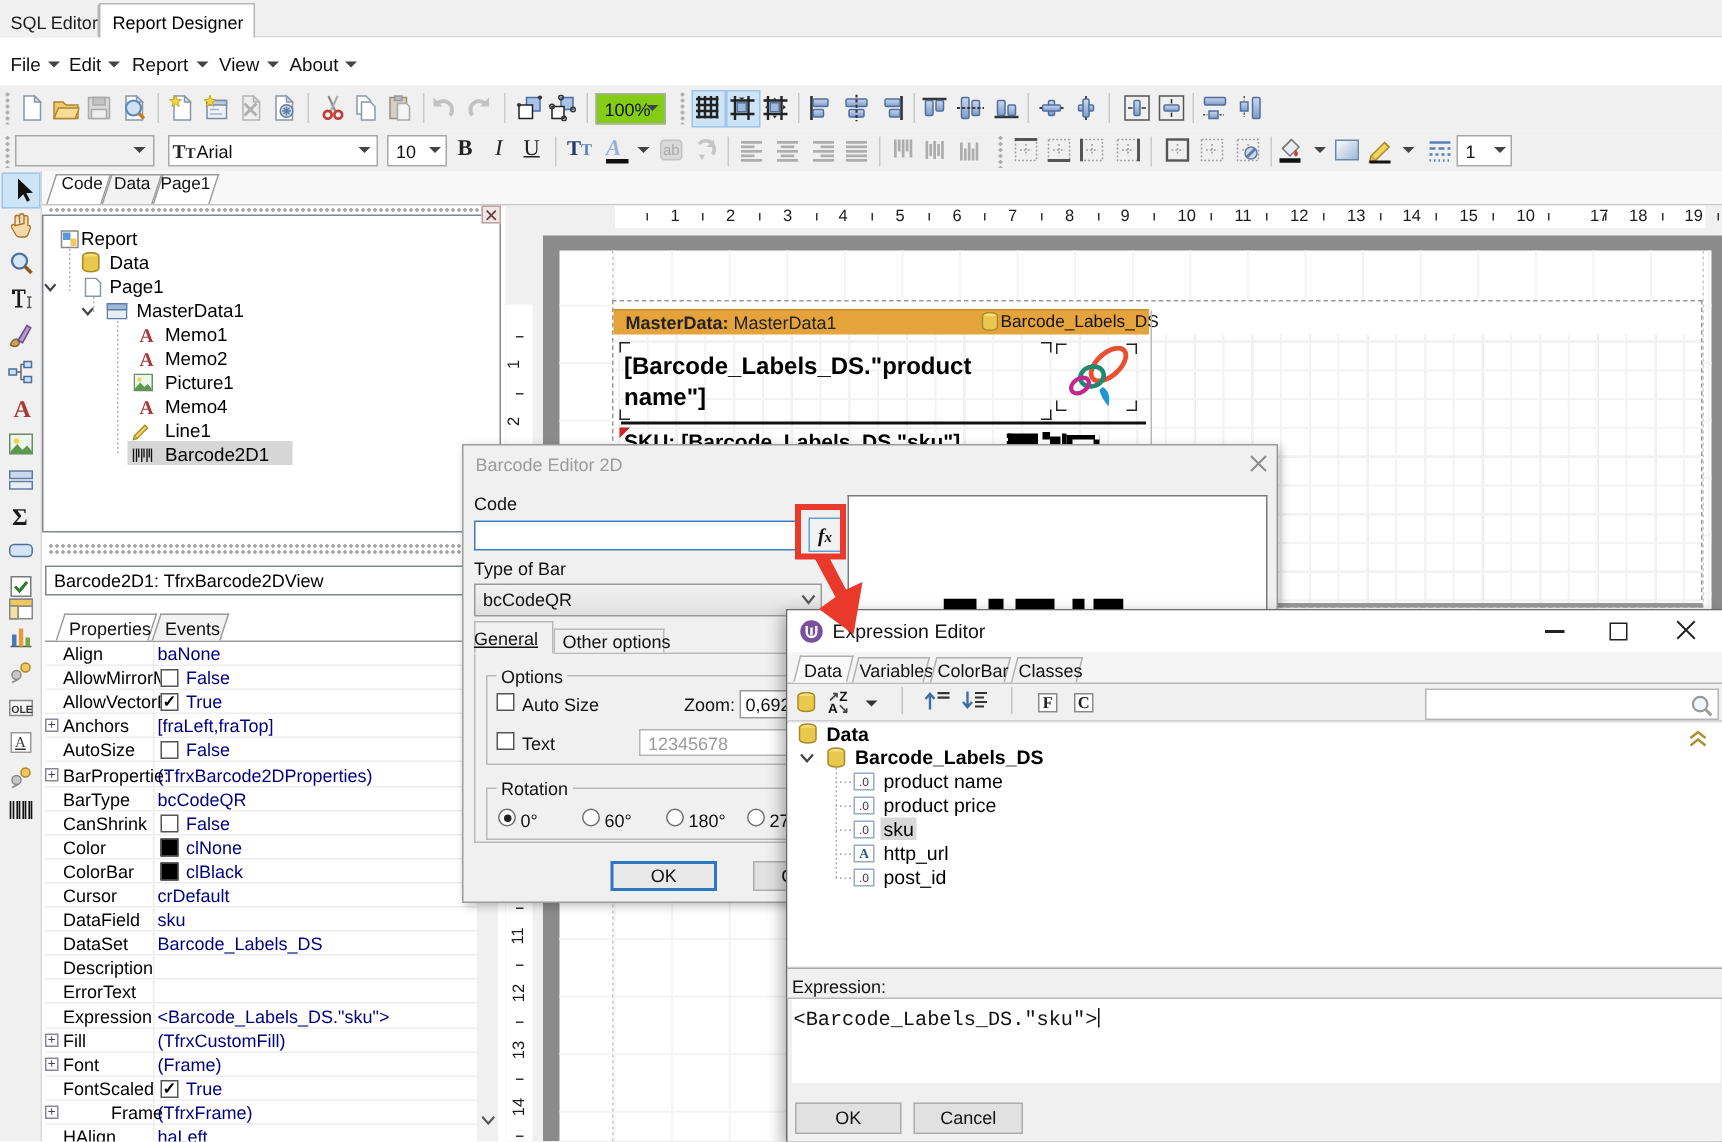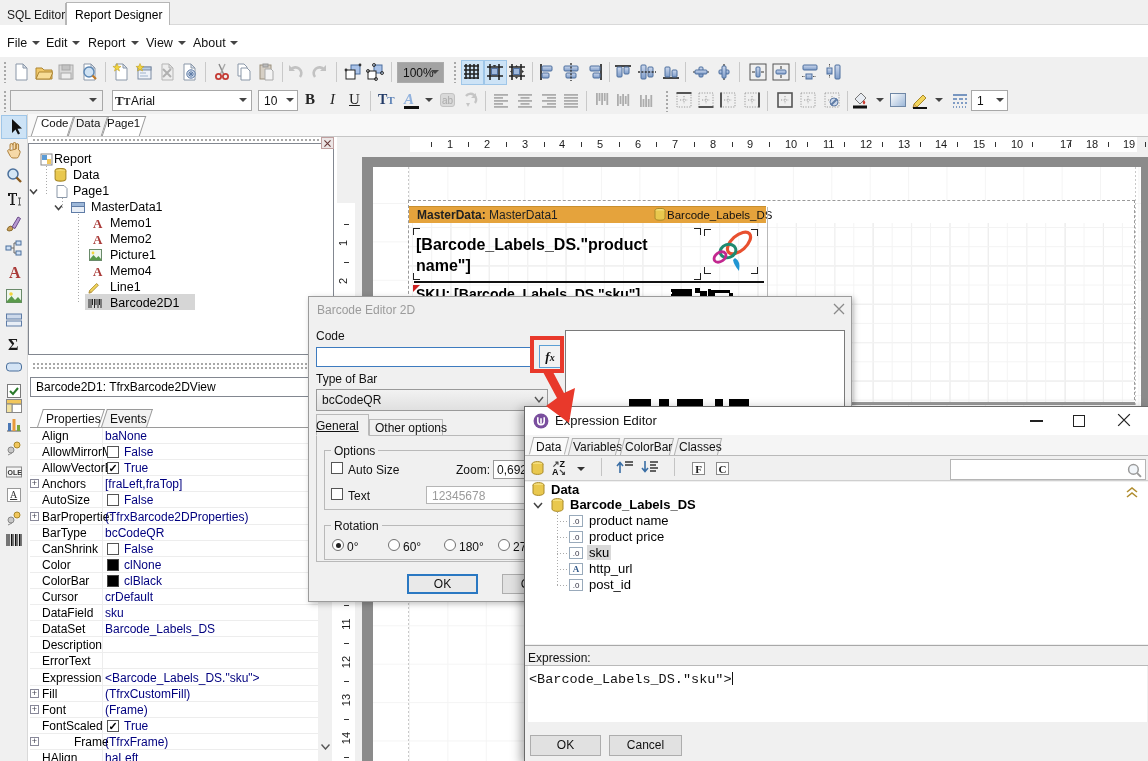--- a/index.html
+++ b/index.html
@@ -145,21 +145,21 @@
     </svg>
     <svg class="abs" style="left:366px;top:63px;" width="18" height="18" viewBox="0 0 18 18">
       <rect x="8" y="2" width="8" height="8" fill="#a9c2e8" stroke="#4d6e9e"></rect>
       <rect x="2" y="8" width="8" height="8" fill="#fff" stroke="#222"></rect>
       <circle cx="8" cy="2" r="1.5" fill="none" stroke="#333"></circle>
       <circle cx="16" cy="10" r="1.5" fill="none" stroke="#333"></circle>
       <circle cx="2" cy="8" r="1.5" fill="none" stroke="#333"></circle>
       <circle cx="10" cy="16" r="1.5" fill="none" stroke="#333"></circle>
     </svg>
     <div class="abs" style="left:391px;top:62px;width:1px;height:20px;background:#c9c9c9;"></div>
-    <div class="abs" style="left:397px;top:62px;width:47px;height:21px;background:#a3a3a3;border:1px solid #acacac;font-size:12px;color:#111;padding:3px 0 0 5px;">100%</div>
+    <div class="abs" style="left:397px;top:62px;width:47px;height:21px;background:#84cc16;border:1px solid #acacac;font-size:12px;color:#111;padding:3px 0 0 5px;">100%</div>
     <div class="dna" style="left:431px;top:70px;"></div>
     <div class="abs" style="left:453px;top:61px;width:4px;height:22px;background-image:radial-gradient(circle,#a8a8a8 1px,transparent 1.4px);background-size:4px 4px;"></div>
     <div class="abs" style="left:461px;top:60px;width:23px;height:25px;background:#cde3f6;border:1px solid #9fc6e8;"></div>
     <div class="abs" style="left:484px;top:60px;width:23px;height:25px;background:#cde3f6;border:1px solid #9fc6e8;"></div>
     <svg class="abs" style="left:463px;top:63px;" width="18" height="18" viewBox="0 0 18 18">
       <path d="M3 1 v15 M7 1 v15 M11 1 v15 M15 1 v15 M1 3 h15 M1 7 h15 M1 11 h15 M1 15 h15" stroke="#222" stroke-width="1.6"></path>
     </svg>
     <svg class="abs" style="left:486px;top:63px;" width="18" height="18" viewBox="0 0 18 18">
       <path d="M4 1 v16 M13 1 v16 M1 4 h16 M1 13 h16" stroke="#222" stroke-width="1.6"></path>
       <rect x="5.5" y="5.5" width="6" height="6" fill="#9fb8dd" stroke="#51709e"></rect>

